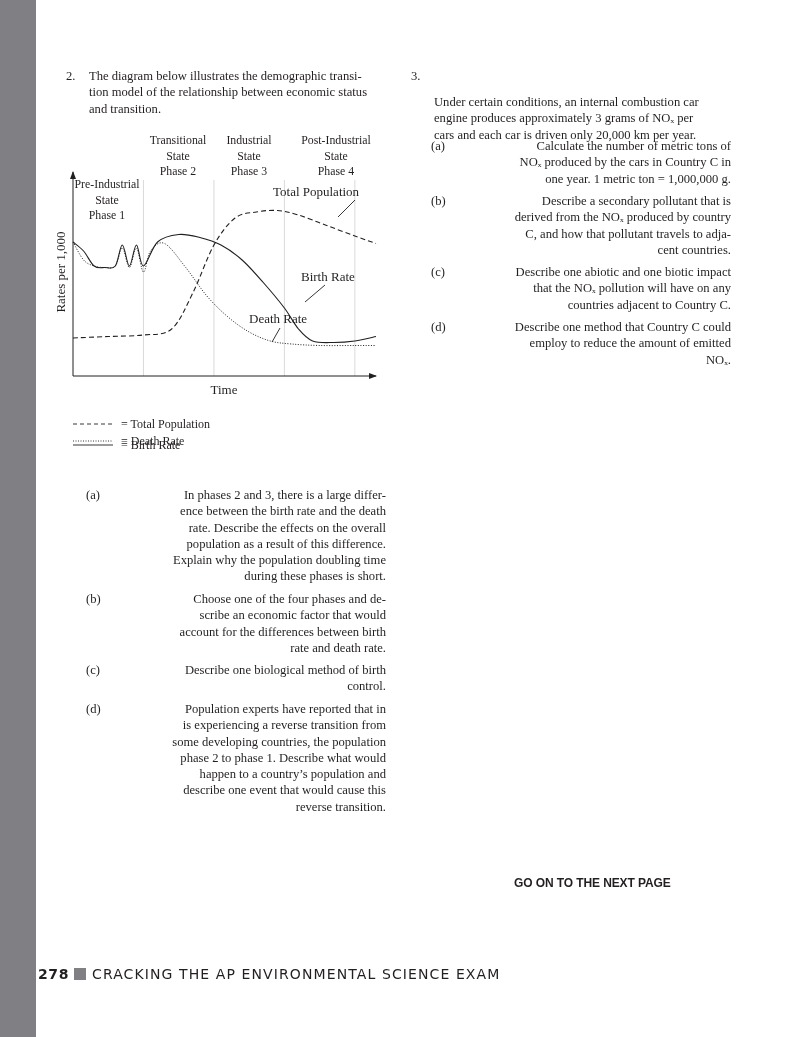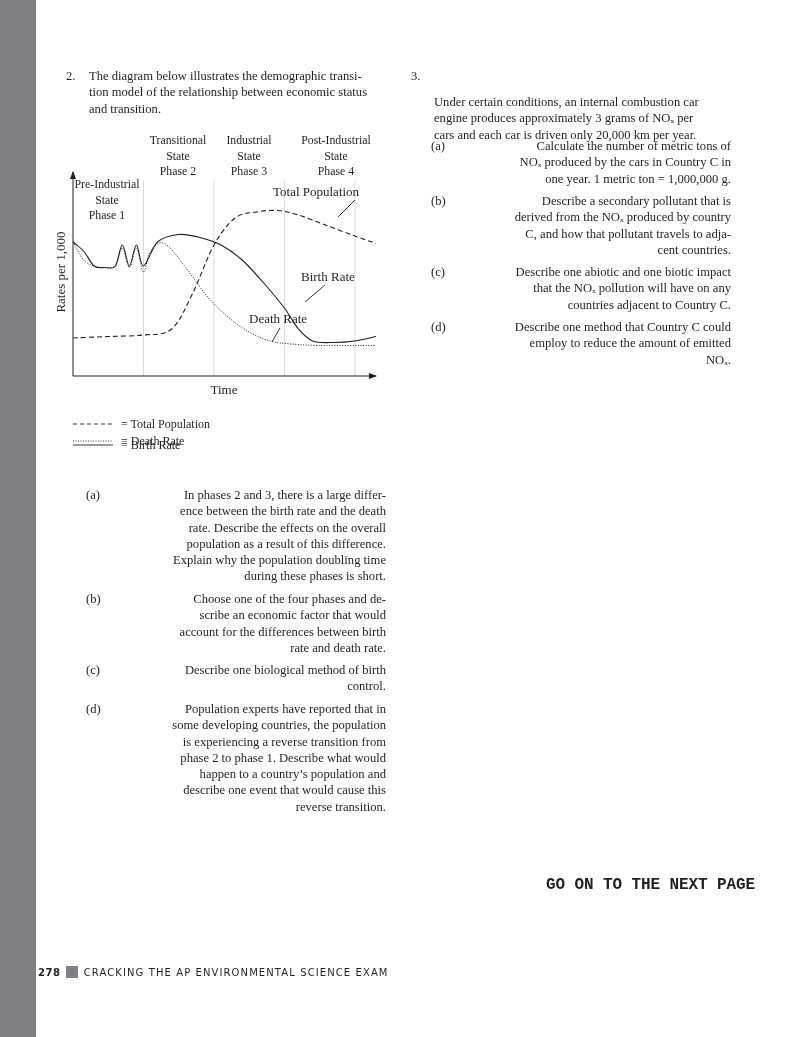--- a/index.html
+++ b/index.html
@@ -9,25 +9,25 @@
   .q{position:absolute;font-size:12.6px;line-height:16.3px;}
   .qnum{position:absolute;left:0;top:0;}
   .qtext{margin-left:23px;}
   .sub{position:absolute;font-size:12.6px;line-height:16.3px;}
   .sub .lbl{position:absolute;left:0;top:0;}
   .sub .txt{margin-left:28px;text-align:right;}
   .phase{position:absolute;font-size:11.8px;line-height:15.5px;text-align:center;width:80px;}
   .legend-row{position:absolute;left:73px;font-size:12px;height:18px;display:flex;align-items:center;}
   .legend-row svg{width:44px;height:10px;margin-right:4px;}
   .footer{position:absolute;left:38px;top:966px;display:flex;align-items:center;
-          font-family:"DejaVu Sans","Liberation Sans",sans-serif;font-size:10px;letter-spacing:1.1px;color:#231f20;}
+          font-family:"DejaVu Sans","Liberation Sans",sans-serif;font-size:14px;letter-spacing:1.1px;color:#231f20;}
   .footer .pg{font-weight:bold;letter-spacing:0.6px;}
   .footer .box{width:12px;height:12px;background:#807f83;margin:0 6px 0 5px;}
-  .next{position:absolute;left:546px;top:876px;font-family:Liberation Mono, monospace;
-        font-weight:bold;font-size:16px;letter-spacing:-0.1px;}
+  .next{position:absolute;left:514px;top:876px;font-family:Liberation Sans, sans-serif;
+        font-weight:bold;font-size:12px;letter-spacing:-0.1px;}
   #chart{position:absolute;left:0;top:0;}
 </style>
 </head>
 <body>
 
 <div class="sidebar"></div>
 
 <div class="q" style="left:66px;top:68px;width:320px;">
   <span class="qnum">2.</span>
   <div class="qtext">
@@ -130,22 +130,22 @@
   <span class="lbl">(c)</span>
   <div class="txt">
     <div>Describe one biological method of birth</div>
     <div>control.</div>
   </div>
 </div>
 <div class="sub" style="left:86px;top:701px;width:300px;">
   <span class="lbl">(d)</span>
   <div class="txt">
     <div>Population experts have reported that in</div>
+    <div>is experiencing a reverse transition from</div>
     <div>some developing countries, the population</div>
-    <div>is experiencing a reverse transition from</div>
     <div>phase 2 to phase 1. Describe what would</div>
     <div>happen to a country’s population and</div>
     <div>describe one event that would cause this</div>
     <div>reverse transition.</div>
   </div>
 </div>
 
 <div class="q" style="left:411px;top:68px;width:320px;">
   <span class="qnum">3.</span>
   <div class="qtext" style="text-align:justify;margin-top:26px;">

